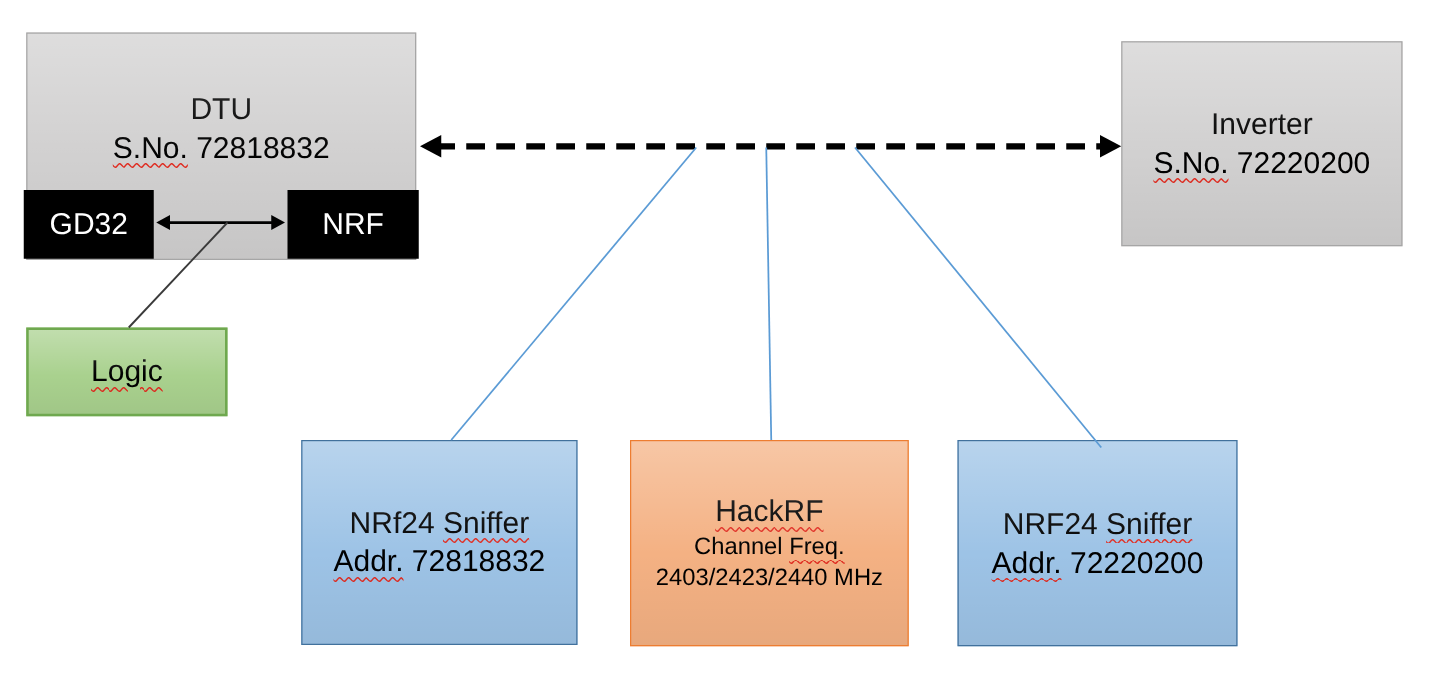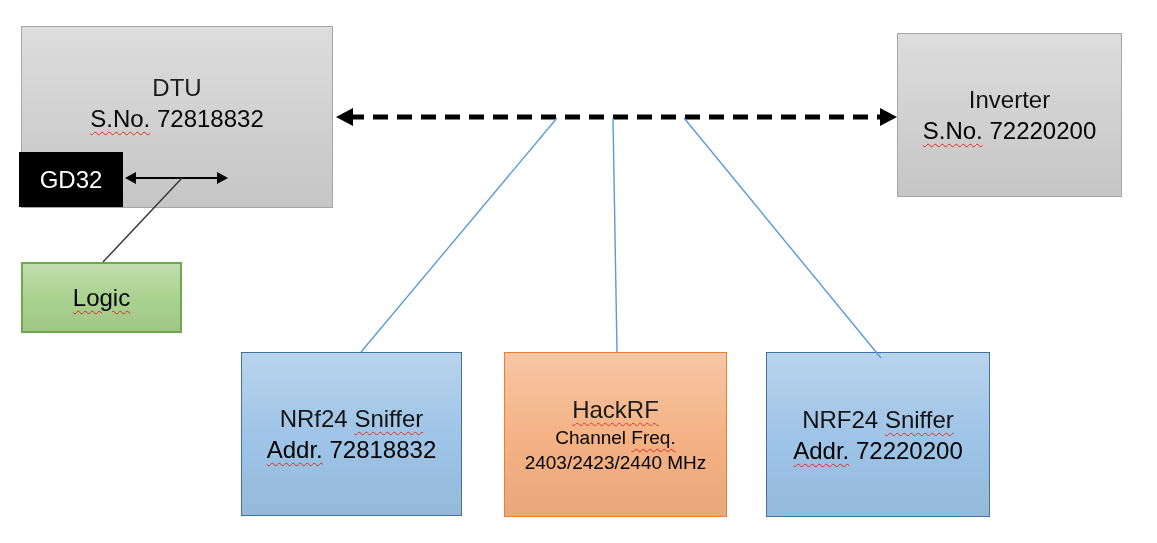--- a/index.html
+++ b/index.html
@@ -56,20 +56,23 @@
 
   <div class="node gray shaded" id="dtu">
     <div class="t-main">DTU</div>
     <div class="t-main"><span class="wavy">S.No.</span><span> 72818832</span></div>
   </div>
 
   <div class="node black" id="gd32">
     <div class="t-main">GD32</div>
   </div>
 
+  <div class="node black" id="nrf">
+    <div class="t-main">NRF</div>
+  </div>
 
   <div class="node green shaded" id="logic">
     <div class="t-main wavy">Logic</div>
   </div>
 
   <div class="node gray shaded" id="inverter">
     <div class="t-main">Inverter</div>
     <div class="t-main"><span class="wavy">S.No.</span><span> 72220200</span></div>
   </div>
 

